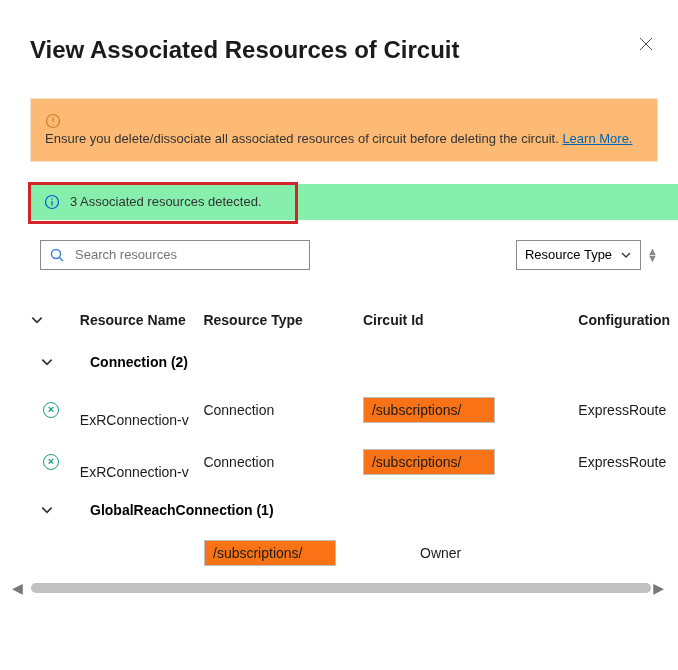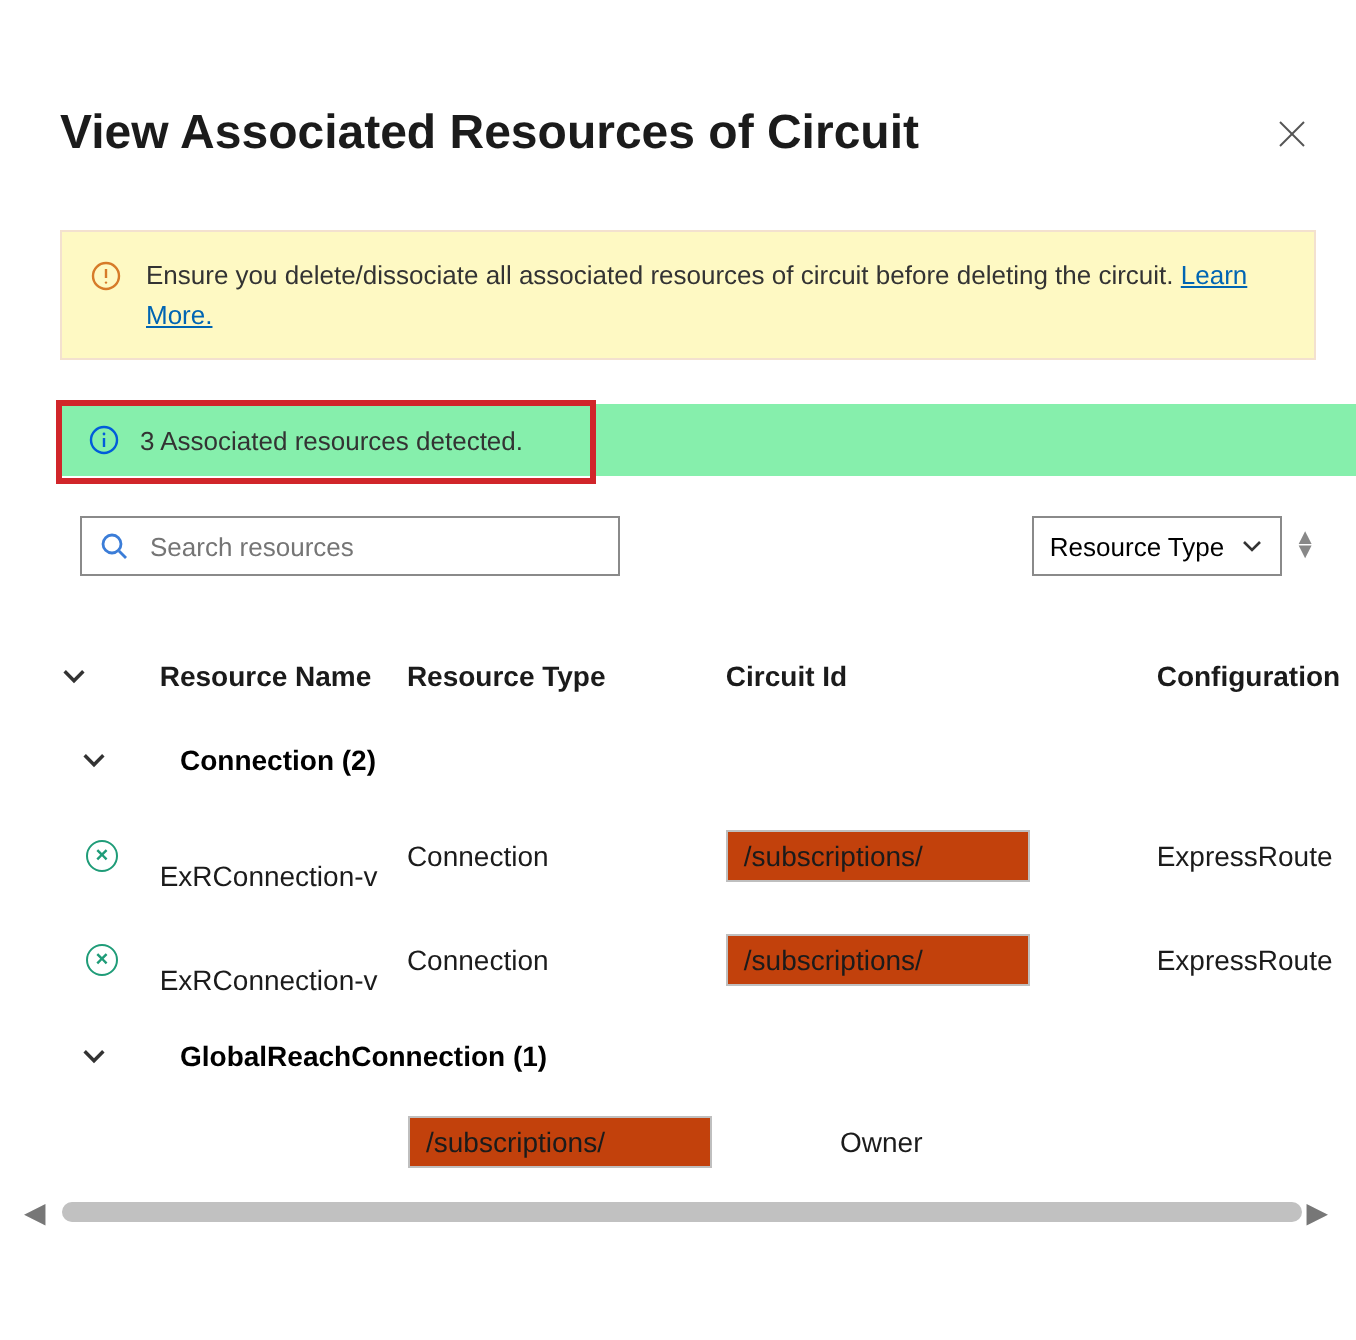--- a/index.html
+++ b/index.html
@@ -1,33 +1,34 @@
 <!DOCTYPE html>
 <html><head>
   <meta charset="utf-8">
   <style>
     * { box-sizing: border-box; margin: 0; padding: 0; font-family: "Segoe UI", Arial, sans-serif; }
     body { width: 678px; height: 670px; background: #fff; overflow: hidden; }
 
     .panel { padding: 0; }
 
-    .header { display: flex; justify-content: space-between; align-items: center; padding: 9px 24px 10px 30px; margin-top: 44px; }
+    .header { display: flex; justify-content: space-between; padding: 36px 24px 10px 30px; }
     .title { font-size: 24px; font-weight: 600; color: #1b1b1b; }
     .close { width: 16px; height: 16px; color: #555; cursor: pointer; }
 
     .warning-banner {
       margin: 24px 20px 0 30px;
-      background: #fef9c3;
+      background: #fdba74;
       border: 1px solid #f3e1cf;
       padding: 12px 14px 12px 14px;
       display: flex;
       align-items: flex-start;
       font-size: 13px;
       color: #333;
       line-height: 1.5;
+      flex-direction: column;
     }
     .warning-icon { color: #d67b29; margin-right: 12px; flex-shrink: 0; margin-top: 2px; }
     .warning-text a { color: #0065b3; text-decoration: underline; }
 
     .info-banner {
       margin: 22px 0 0 30px;
       background: #86efac;
       padding: 10px 14px;
       display: flex;
       align-items: center;
@@ -121,25 +122,25 @@
       content:"×";
       color:#1f9c78;
       font-size:11px;
       line-height:1;
       font-weight:bold;
     }
     .name-cell { display: flex; align-items: center; overflow: hidden; white-space: nowrap; margin-top: 20px; }
     .truncate { overflow: hidden; white-space: nowrap; text-overflow: clip; }
 
     .id-field {
-      background: #c2410c;
+      background: #f97316;
       border: 1px solid #bfbfbf;
       padding: 4px 8px;
       font-size: 14px;
-      width: 152px;
+      width: 132px;
       white-space: nowrap;
       overflow: hidden;
       margin-right: 14px;
     }
 
     .scrollbar-row {
       display: flex;
       align-items: center;
       padding: 6px 10px 0 8px;
     }

